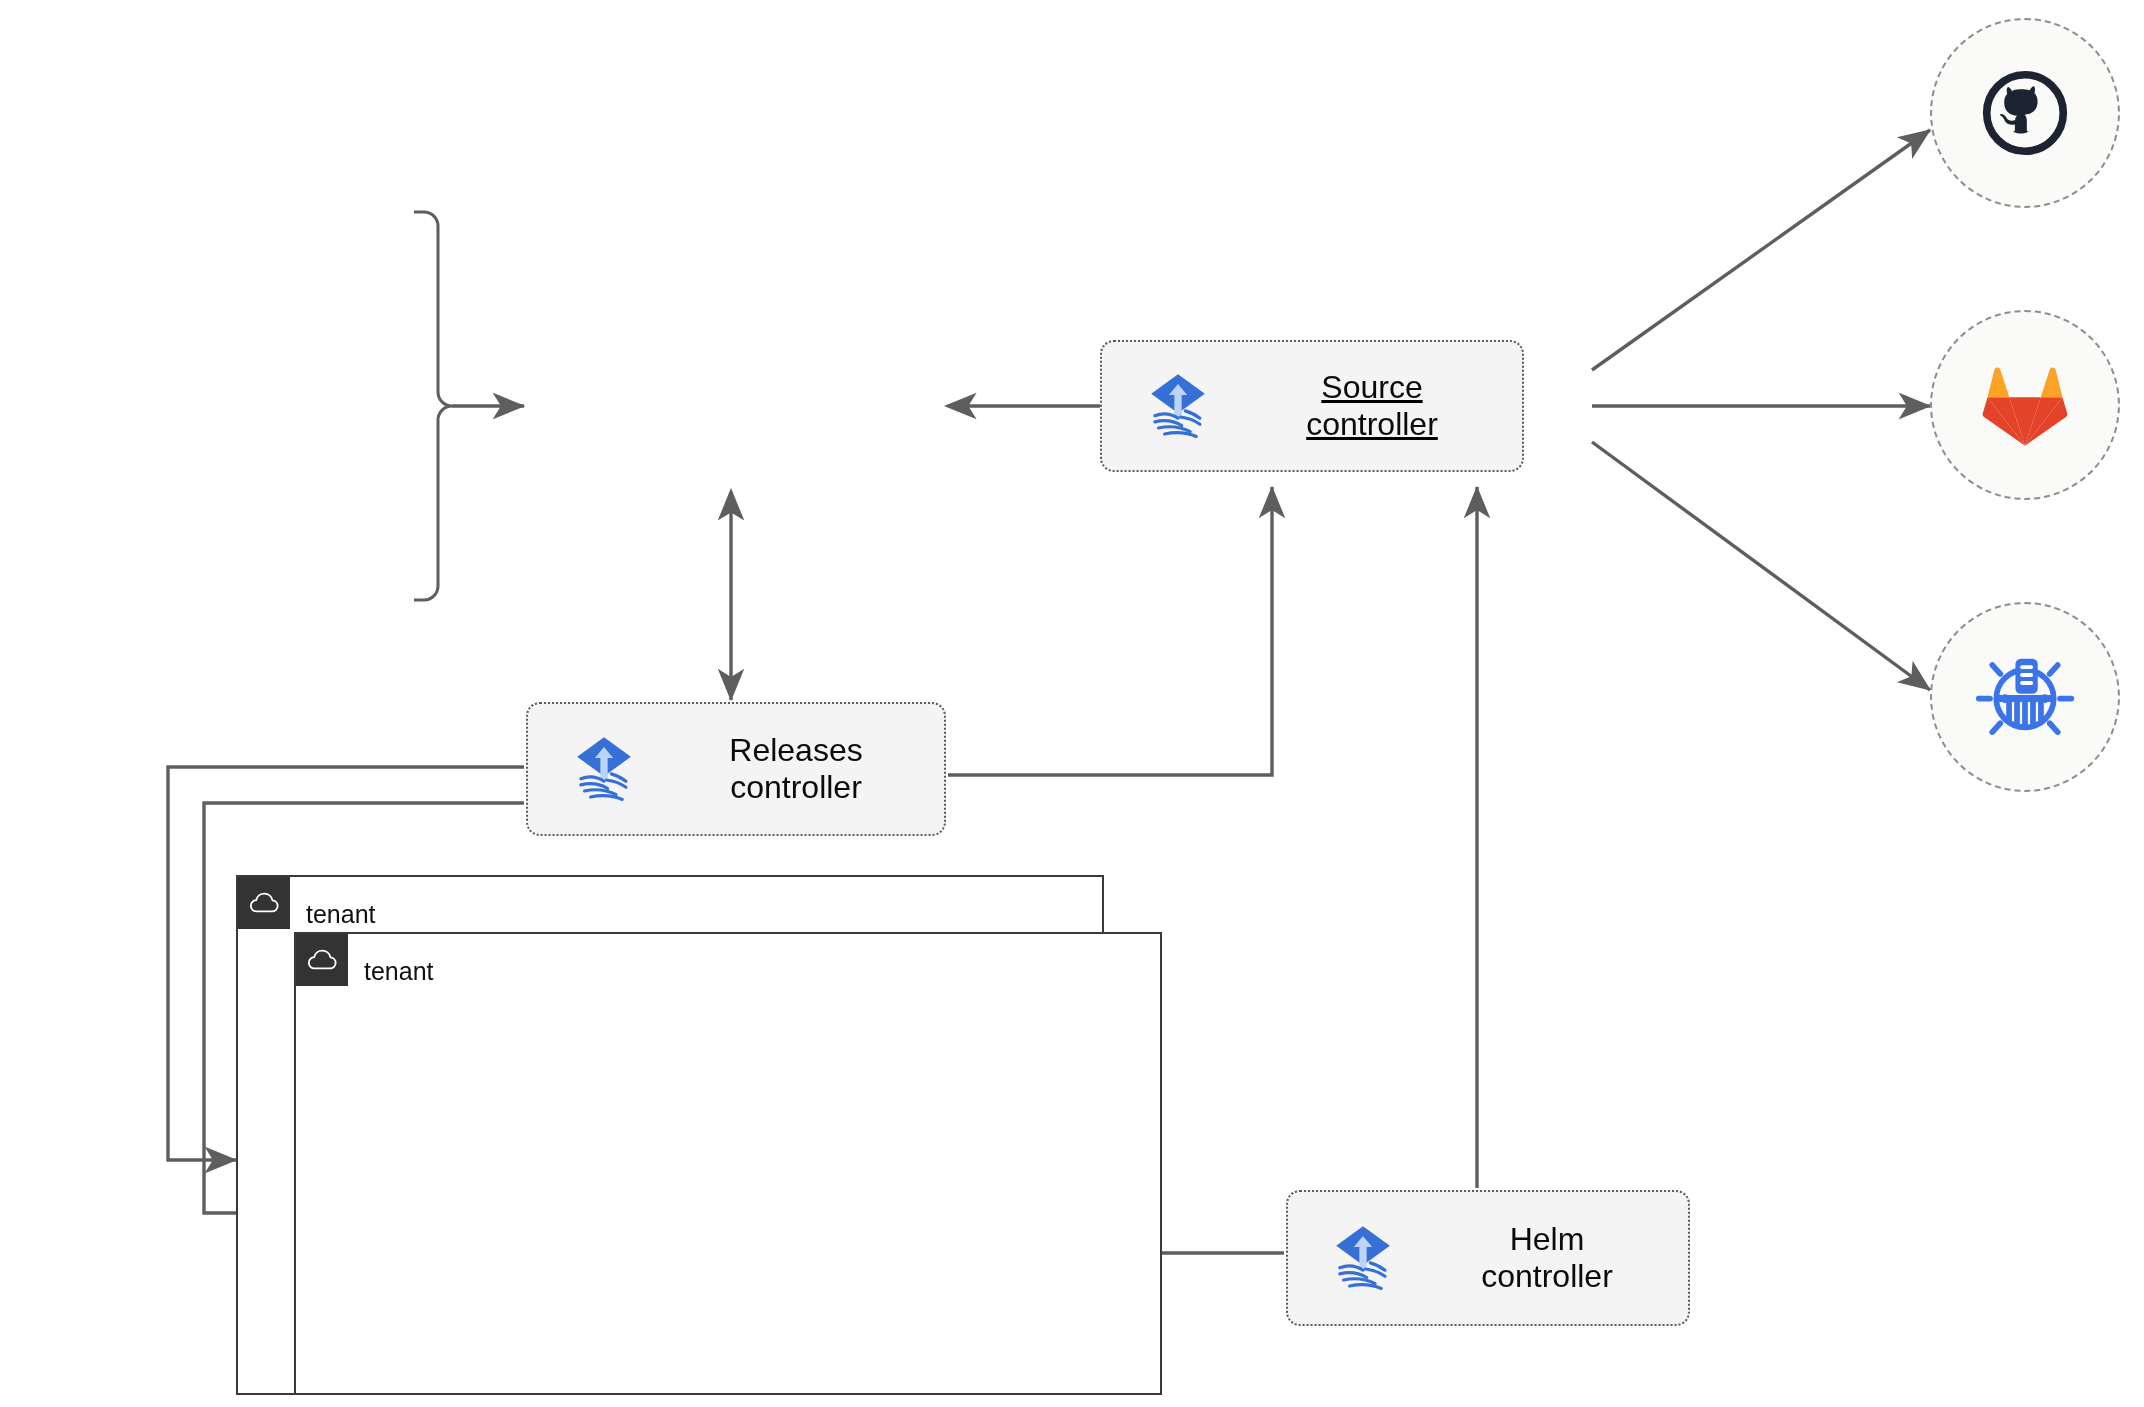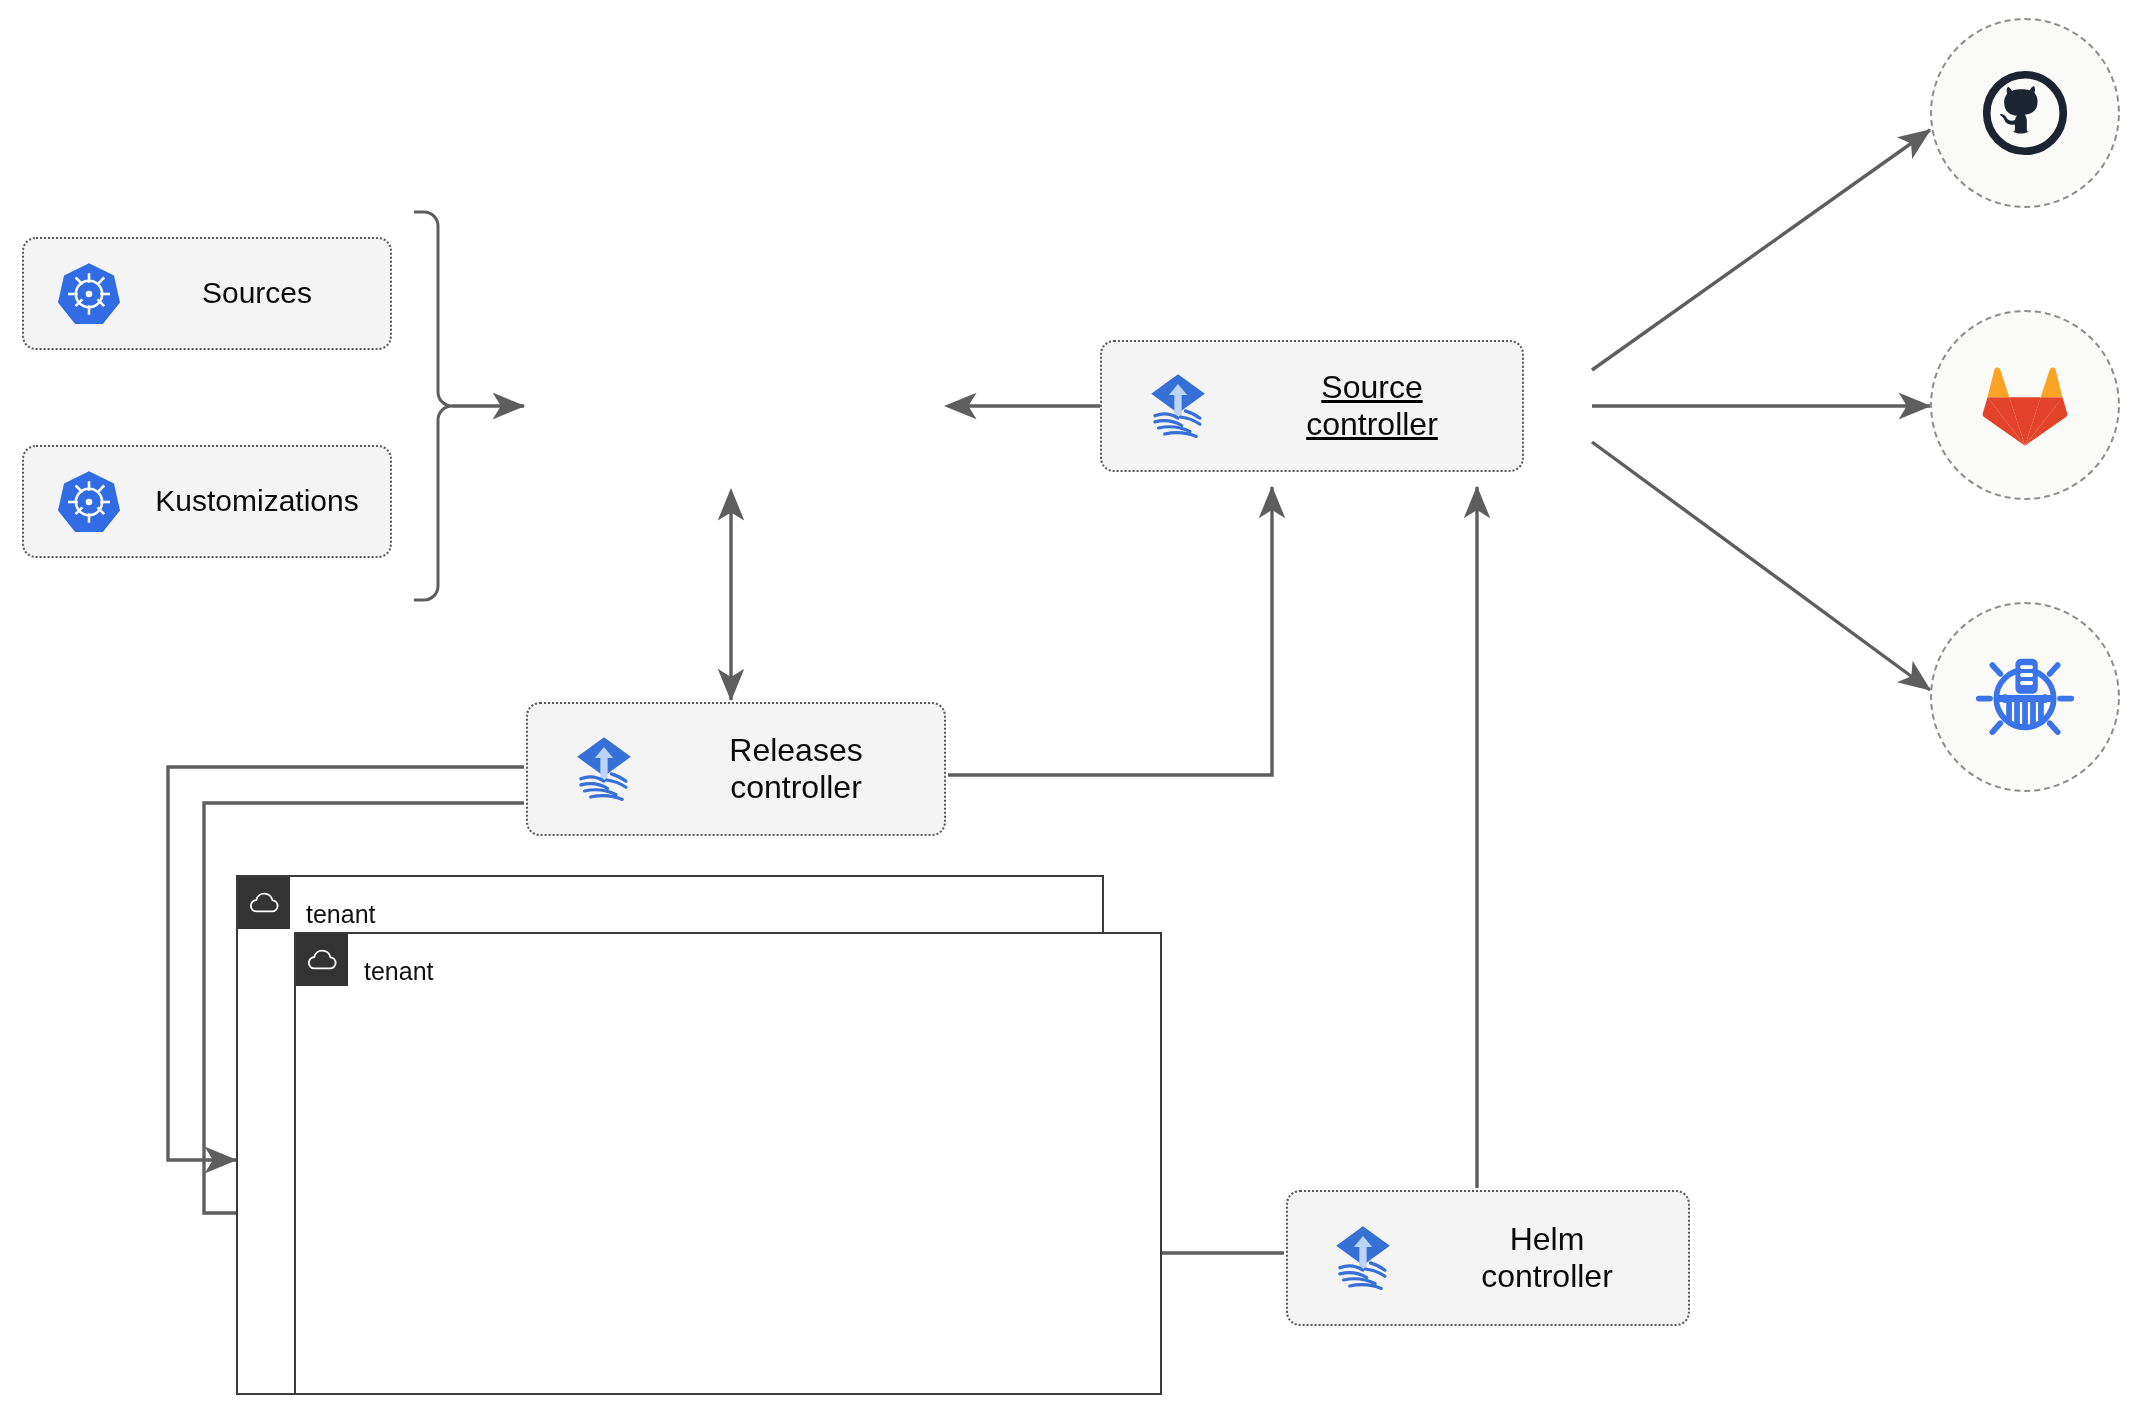--- a/index.html
+++ b/index.html
@@ -98,61 +98,21 @@
       <path d="M1592,442 L1930,690" marker-end="url(#ah)"></path>
 
       <path d="M1284,1253 H1118" marker-end="url(#ah)"></path>
 
       <path d="M524,767 H168 V1160 H236" marker-end="url(#ah)"></path>
 
       <path d="M524,803 H204 V1213 H294" marker-end="url(#ah)"></path>
     </g>
   </svg>
 
-  <div class="node" style="left:22px;top:237px;width:370px;height:113px;">
-    <span class="ico" style="width:86px;margin-left:22px;">
-      <svg width="68" height="68" viewBox="0 0 64 64">
-        <path d="M32 3 L55.5 14.6 L61.2 40 L45 60.2 H19 L2.8 40 L8.5 14.6 Z" fill="#326CE5"></path>
-        <g fill="#ffffff">
-          <circle cx="32" cy="32" r="3.1"></circle>
-          <path d="M30.8 12.4h2.4v9.1h-2.4z"></path>
-            <path d="M30.8 42.5h2.4v9.1h-2.4z"></path>
-          <path d="M12.3 30.8h9.1v2.4h-9.1z"></path>
-            <path d="M42.6 30.8h9.1v2.4h-9.1z"></path>
-          <path d="M18.6 17.3l1.7-1.7 6.4 6.4-1.7 1.7z"></path>
-          <path d="M39.1 37.9l1.7-1.7 6.4 6.4-1.7 1.7z"></path>
-          <path d="M45.5 15.6l1.7 1.7-6.4 6.4-1.7-1.7z"></path>
-          <path d="M24.9 36.2l1.7 1.7-6.4 6.4-1.7-1.7z"></path>
-        </g>
-        <circle cx="32" cy="32" r="12.4" fill="none" stroke="#ffffff" stroke-width="2.4"></circle>
-      </svg>
-    </span>
-    <span class="lbl" style="font-size:30px;">Sources</span>
-  </div>
-
-  <div class="node" style="left:22px;top:445px;width:370px;height:113px;">
-    <span class="ico" style="width:86px;margin-left:22px;">
-      <svg width="68" height="68" viewBox="0 0 64 64">
-        <path d="M32 3 L55.5 14.6 L61.2 40 L45 60.2 H19 L2.8 40 L8.5 14.6 Z" fill="#326CE5"></path>
-        <g fill="#ffffff">
-          <circle cx="32" cy="32" r="3.1"></circle>
-          <path d="M30.8 12.4h2.4v9.1h-2.4z"></path>
-            <path d="M30.8 42.5h2.4v9.1h-2.4z"></path>
-          <path d="M12.3 30.8h9.1v2.4h-9.1z"></path>
-            <path d="M42.6 30.8h9.1v2.4h-9.1z"></path>
-          <path d="M18.6 17.3l1.7-1.7 6.4 6.4-1.7 1.7z"></path>
-          <path d="M39.1 37.9l1.7-1.7 6.4 6.4-1.7 1.7z"></path>
-          <path d="M45.5 15.6l1.7 1.7-6.4 6.4-1.7-1.7z"></path>
-          <path d="M24.9 36.2l1.7 1.7-6.4 6.4-1.7-1.7z"></path>
-        </g>
-        <circle cx="32" cy="32" r="12.4" fill="none" stroke="#ffffff" stroke-width="2.4"></circle>
-      </svg>
-    </span>
-    <span class="lbl" style="font-size:30px;">Kustomizations</span>
-  </div>
+
 
 
   <div class="node" style="left:1100px;top:340px;width:424px;height:132px;text-decoration:underline;">
     <span class="ico" style="width:104px;margin-left:24px;">
       <svg width="78" height="78" viewBox="0 0 64 64">
         <path d="M32 6 L54 22 L32 38 L10 22 Z" fill="#3670D6"></path>
         <path d="M32 14 L39.5 23 H35 V40 H29 V23 H24.5 Z" fill="#BBD4F7"></path>
         <g stroke="#3670D6" stroke-width="2.6" fill="none" stroke-linecap="round">
           <path d="M13 40 q10 -4 19 2"></path>
           <path d="M13 45 q12 -3 22 3"></path>

